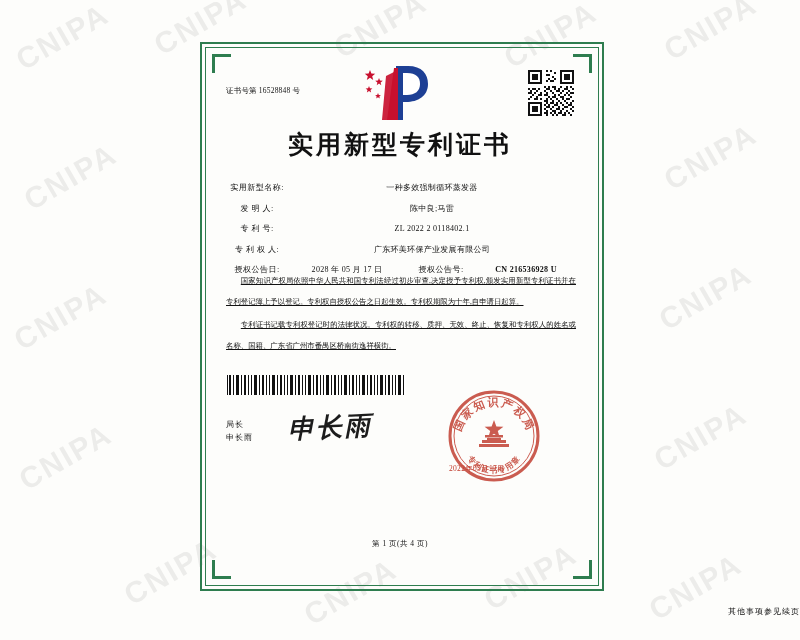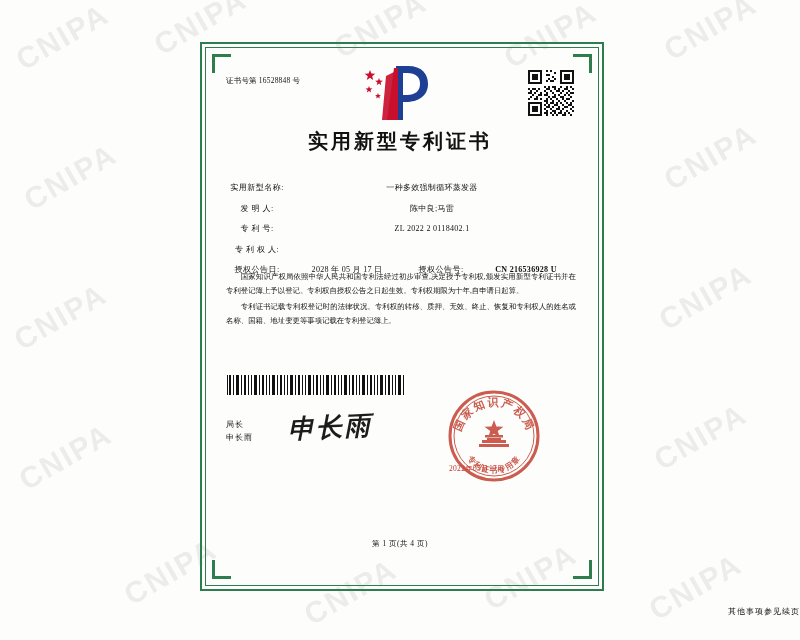--- a/index.html
+++ b/index.html
@@ -78,21 +78,21 @@
     width: 400px;
     height: 545px;
     z-index: 3;
     font-size: 7px;
     color: #1a1a1a;
   }
 
   .cert-no {
     position: absolute;
     left: 26px;
-    top: 34px;
+    top: 44px;
     font-size: 7.5px;
     letter-spacing: 0.2px;
     color: #111;
   }
 
   
   .qr {
     position: absolute;
     right: 26px;
     top: 28px;
@@ -112,21 +112,21 @@
     height: 62px;
     transform: translateX(-50%);
   }
 
   .main-title {
     position: absolute;
     left: 0;
     right: 0;
     top: 86px;
     text-align: center;
-    font-size: 20px;
+    font-size: 25px;
     font-weight: bold;
     letter-spacing: 3px;
     color: #111;
     font-family: "Liberation Serif", serif;
   }
 
   .fields {
     position: absolute;
     left: 26px;
     top: 140px;
@@ -159,23 +159,24 @@
     white-space: nowrap;
   }
   .f-value2 { flex: 1 1 auto; letter-spacing: 0.3px; font-weight: bold; }
 
   .paragraphs {
     position: absolute;
     left: 26px;
     right: 24px;
     top: 228px;
     font-size: 7.4px;
-    line-height: 14px;
+    line-height: 21px;
     color: #111;
     text-align: justify;
+    text-decoration: underline;
   }
   .paragraphs p {
     margin: 0 0 2px 0;
     text-indent: 2em;
   }
 
   
   .barcode {
     position: absolute;
     left: 26px;
@@ -439,32 +440,33 @@
       <div class="field-row">
         <span class="f-label">发 明 人:</span>
         <span class="f-value">陈中良;马雷</span>
       </div>
       <div class="field-row">
         <span class="f-label">专 利 号:</span>
         <span class="f-value">ZL 2022 2 0118402.1</span>
       </div>
       <div class="field-row">
         <span class="f-label">专 利 权 人:</span>
+        <span class="f-value">广东环美环保产业发展有限公司</span>
       </div>
       <div class="field-row dual">
         <span class="f-label">授权公告日:</span>
         <span class="f-value">2028 年 05 月 17 日</span>
         <span class="f-label2">授权公告号:</span>
         <span class="f-value2">CN 216536928 U</span>
       </div>
     </div>
 
     <div class="paragraphs">
       <p>国家知识产权局依照中华人民共和国专利法经过初步审查,决定授予专利权,颁发实用新型专利证书并在专利登记簿上予以登记。专利权自授权公告之日起生效。专利权期限为十年,自申请日起算。</p>
-      <p>专利证书记载专利权登记时的法律状况。专利权的转移、质押、无效、终止、恢复和专利权人的姓名或名称、国籍、地址变更等事项记载在专利登记簿上。</p>
+      <p>专利证书记载专利权登记时的法律状况。专利权的转移、质押、无效、终止、恢复和专利权人的姓名或名称、国籍、广东省广州市番禺区桥南街逸祥横街。</p>
     </div>
 
     <div class="barcode">
       <svg width="180" height="20" viewBox="0 0 180 20" shape-rendering="crispEdges">
         <rect width="180" height="20" fill="#ffffff"></rect>
         <g fill="#111111">
           <rect x="1" y="0" width="1" height="20"></rect>
             <rect x="3" y="0" width="2" height="20"></rect>
           <rect x="7" y="0" width="1" height="20"></rect>
             <rect x="10" y="0" width="3" height="20"></rect>

